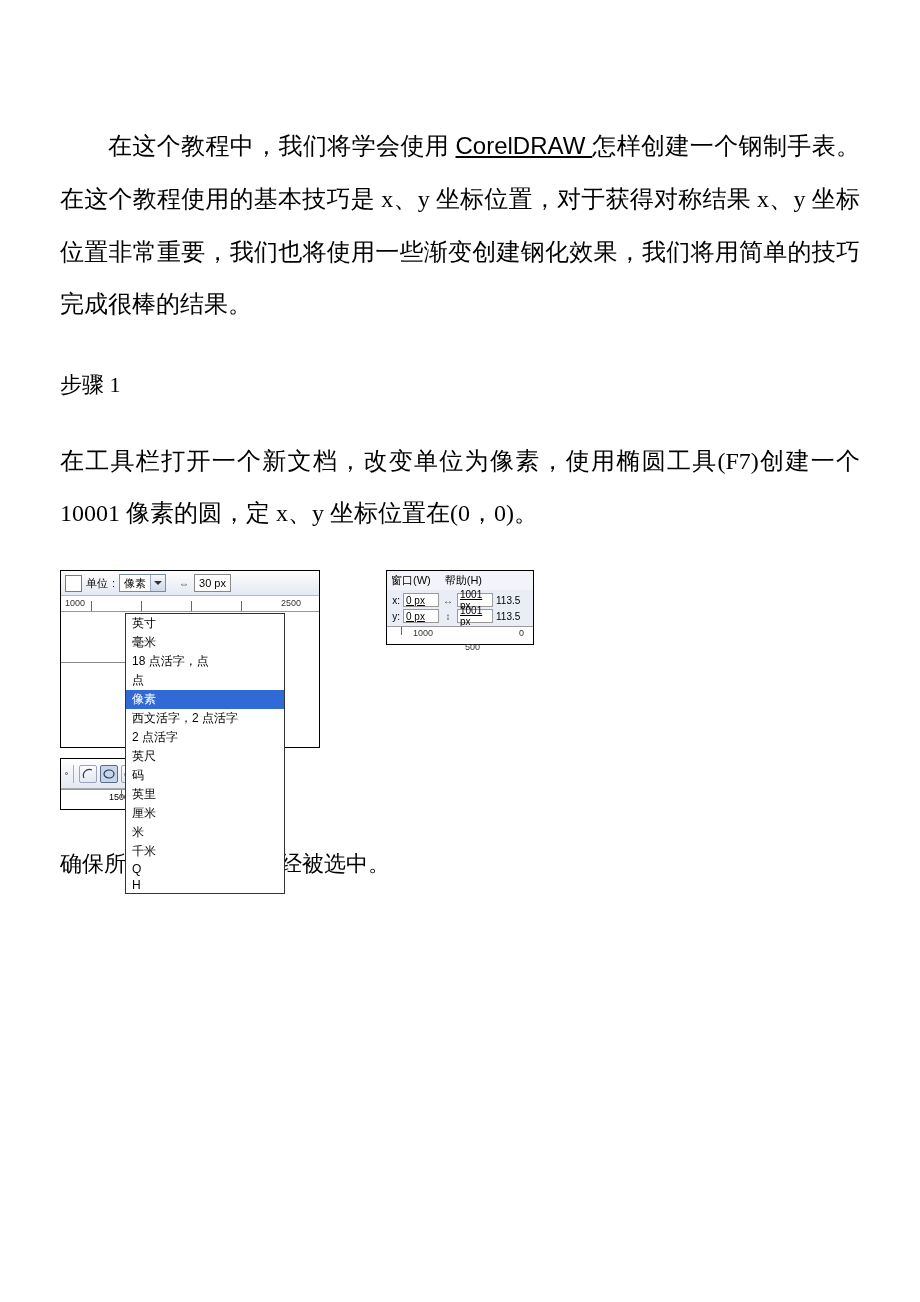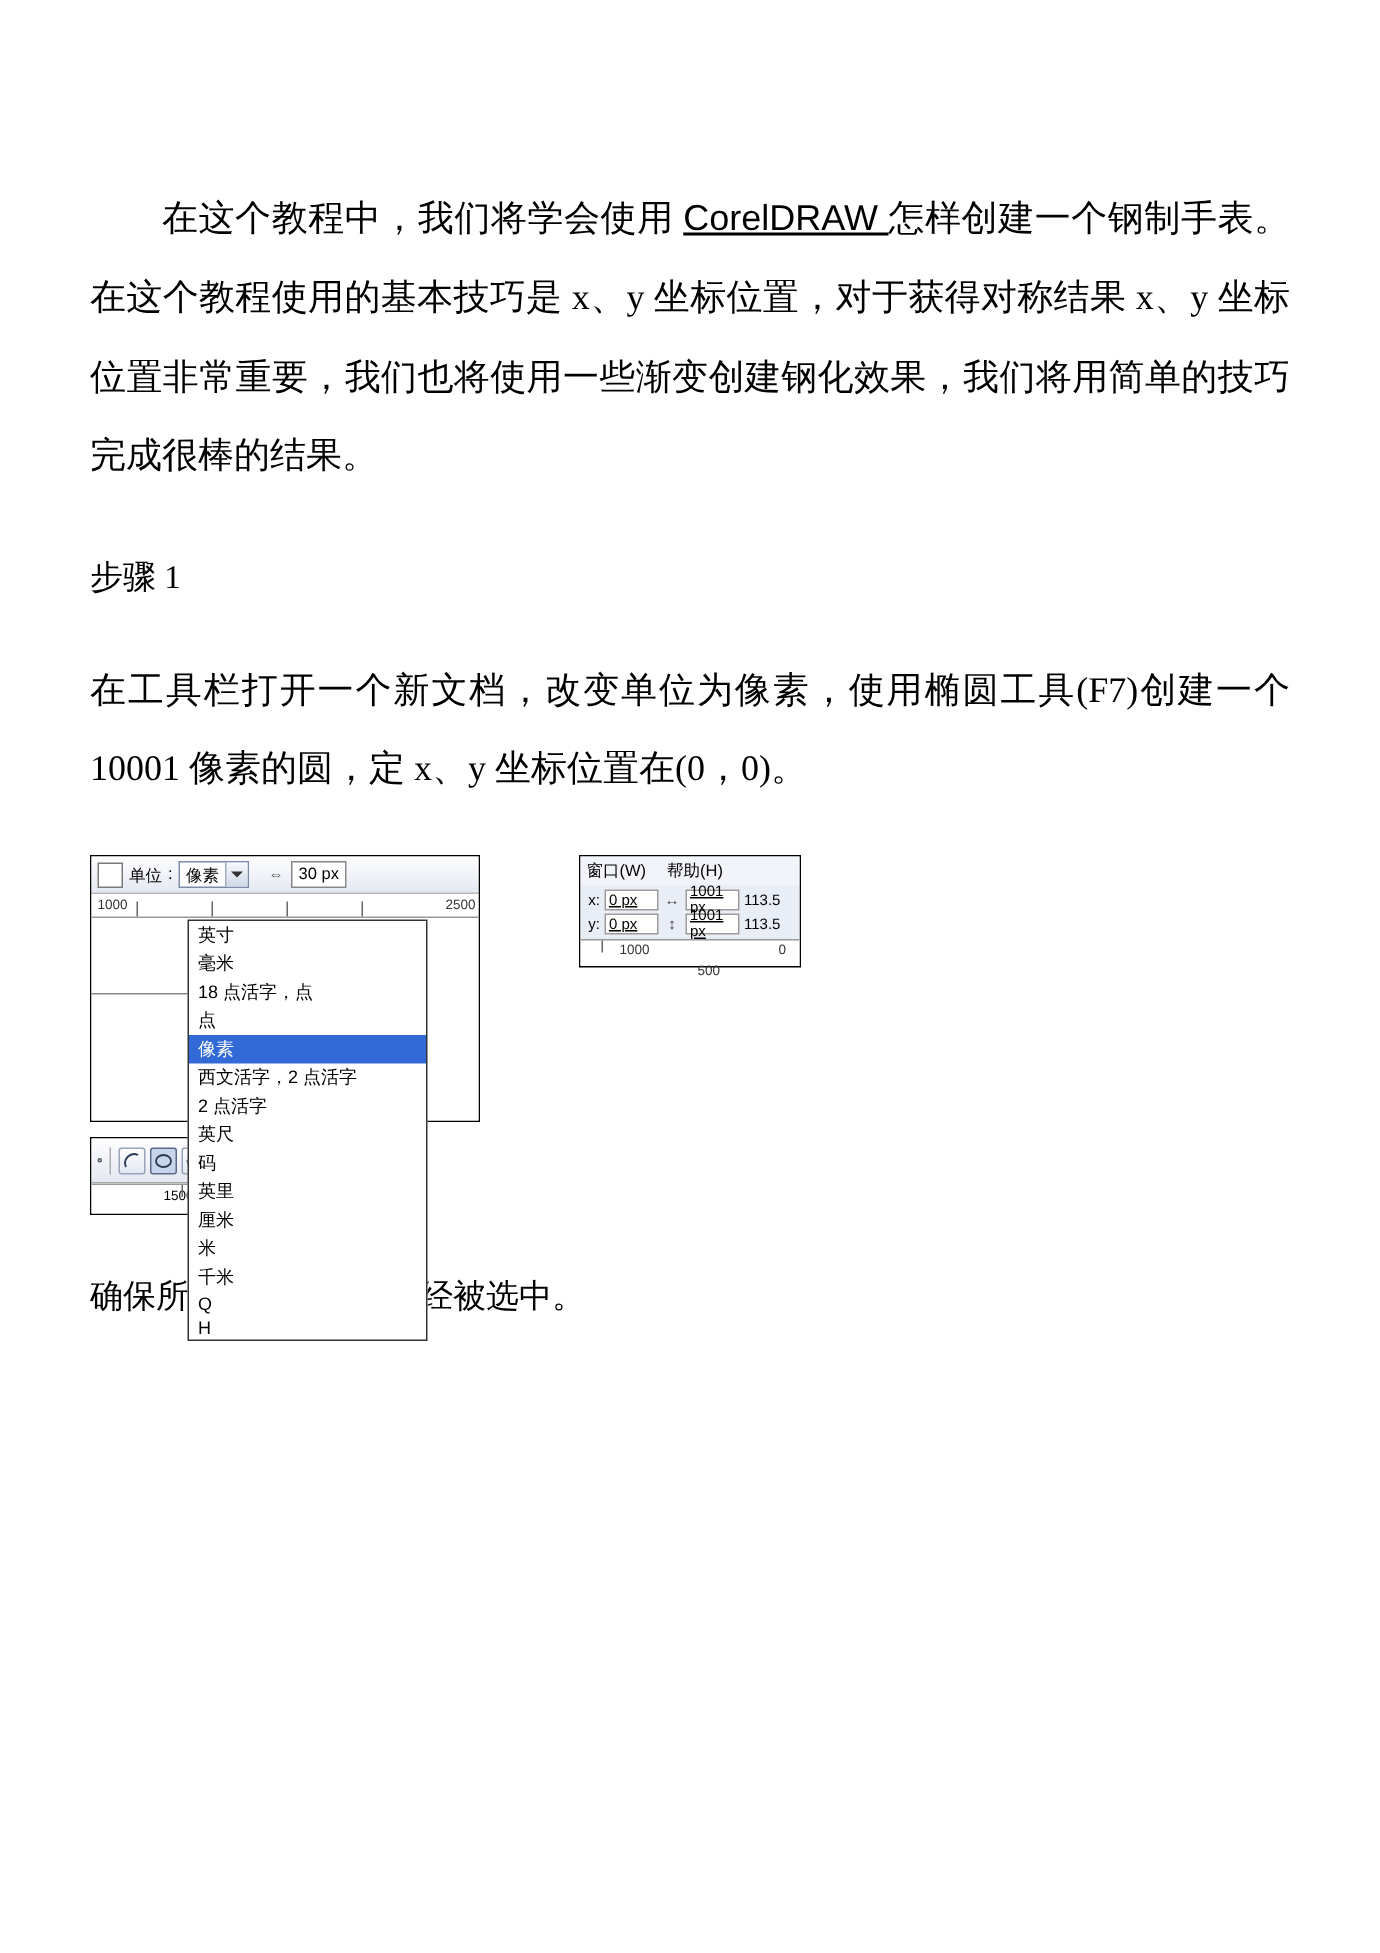--- a/index.html
+++ b/index.html
@@ -224,21 +224,21 @@
         <div class="num-field">
           <span>30 px</span>
         </div>
       </div>
       <div class="shot1-ruler">
         <span class="ruler-label" style="left:4px">1000</span>
         <span class="ruler-tick" style="left:30px"></span>
         <span class="ruler-tick" style="left:80px"></span>
         <span class="ruler-tick" style="left:130px"></span>
         <span class="ruler-tick" style="left:180px"></span>
-        <span class="ruler-label" style="left:236px">2500</span>
+        <span class="ruler-label" style="left:220px">2500</span>
       </div>
       <div class="shot1-canvas"></div>
 
       <div class="dropdown-panel">
         <div class="dd-item">英寸</div>
         <div class="dd-item">毫米</div>
         <div class="dd-item">18 点活字，点</div>
         <div class="dd-item">点</div>
         <div class="dd-item selected">像素</div>
         <div class="dd-item">西文活字，2 点活字</div>

